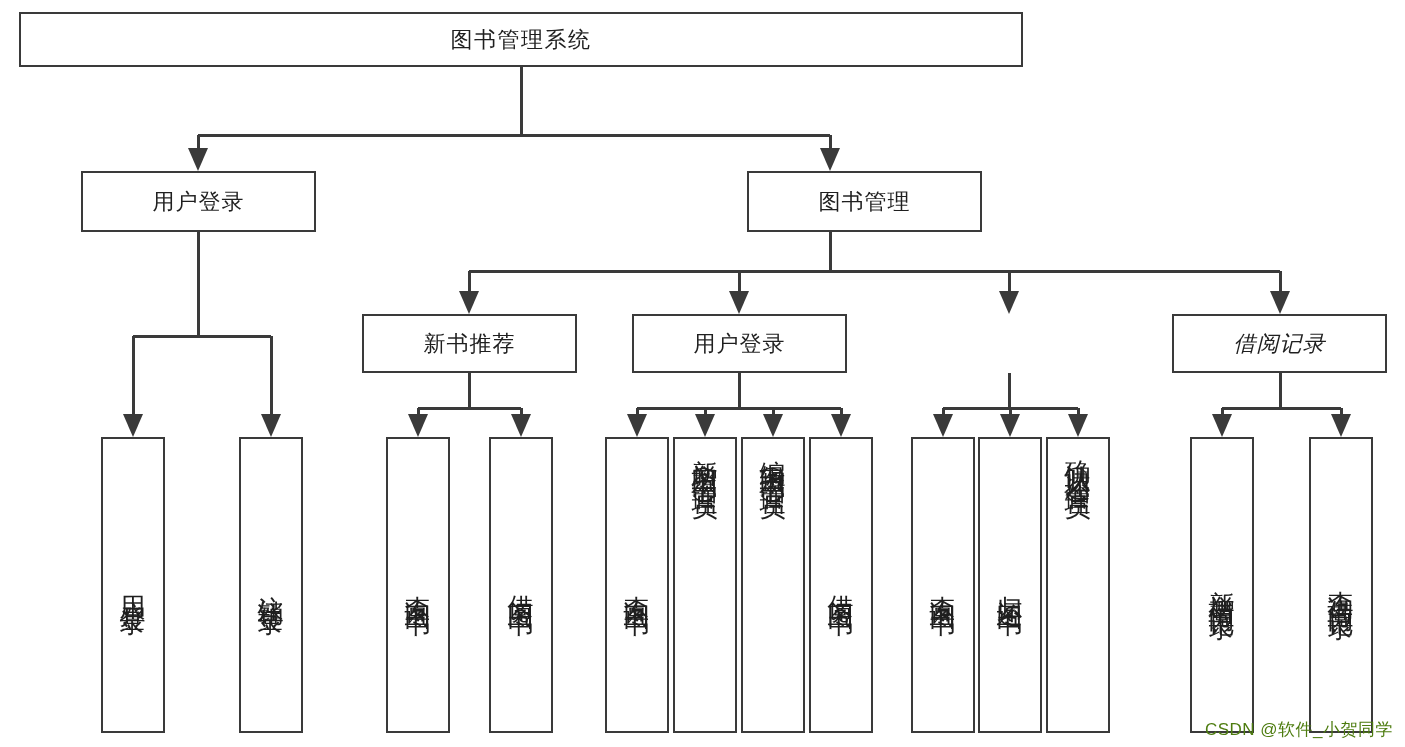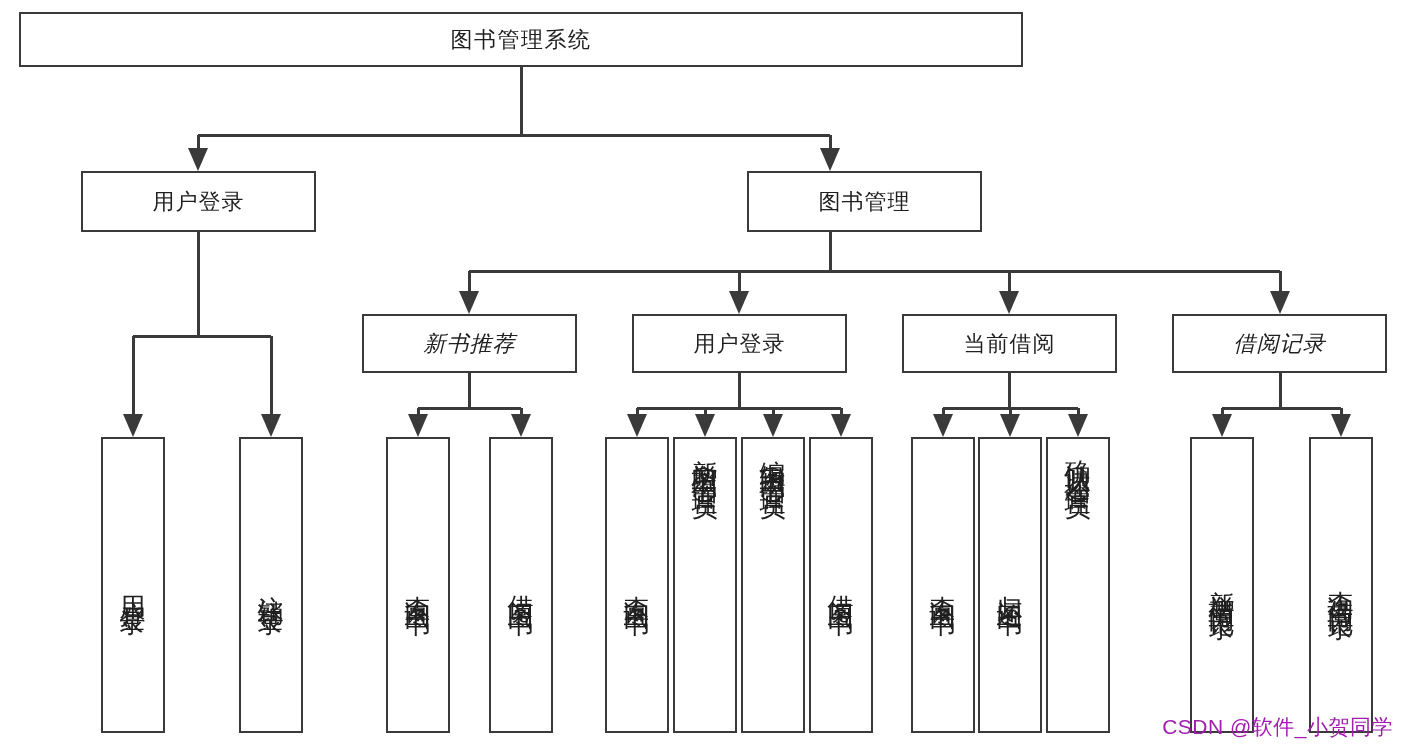--- a/index.html
+++ b/index.html
@@ -50,22 +50,22 @@
     white-space:nowrap;
   }
   .node.vert.mid .lbl{ 
     margin:auto 0;
   }
 
   #watermark{
     position:absolute;
     right:12px;
     bottom:6px;
-    font-size:21px;
-    color:#a21caf;
+    font-size:17px;
+    color:#4d7c0f;
     letter-spacing:0.5px;
     white-space:nowrap;
     user-select:none;
   }
 </style>
 </head>
 <body>
 
 <div id="diagram">
 
@@ -143,29 +143,26 @@
     <span class="lbl">图书管理系统</span>
   </div>
 
   <div class="node horiz" style="left:81px;top:171px;width:235px;height:61px;">
     <span class="lbl">用户登录</span>
   </div>
   <div class="node horiz" style="left:711px;top:171px;width:235px;height:61px;margin-left:36px;">
     <span class="lbl">图书管理</span>
   </div>
 
-  <div class="node horiz" style="left:362px;top:314px;width:215px;height:59px;font-style:italic;">
+  <div class="node horiz" style="left:362px;top:314px;width:215px;height:59px;">
     <span class="lbl">新书推荐</span>
   </div>
   <div class="node horiz" style="left:632px;top:314px;width:215px;height:59px;">
     <span class="lbl">用户登录</span>
   </div>
-  <div class="node horiz" style="left:902px;top:314px;width:215px;height:59px;">
-    <span class="lbl">当前借阅</span>
-  </div>
   <div class="node horiz" style="left:1172px;top:314px;width:215px;height:59px;font-style:italic;">
     <span class="lbl">借阅记录</span>
   </div>
 
   <div class="node vert mid" style="left:101px;top:437px;width:64px;height:296px;">
     <span class="lbl">用户登录</span>
   </div>
   <div class="node vert mid" style="left:239px;top:437px;width:64px;height:296px;">
     <span class="lbl">注销登录</span>
   </div>

